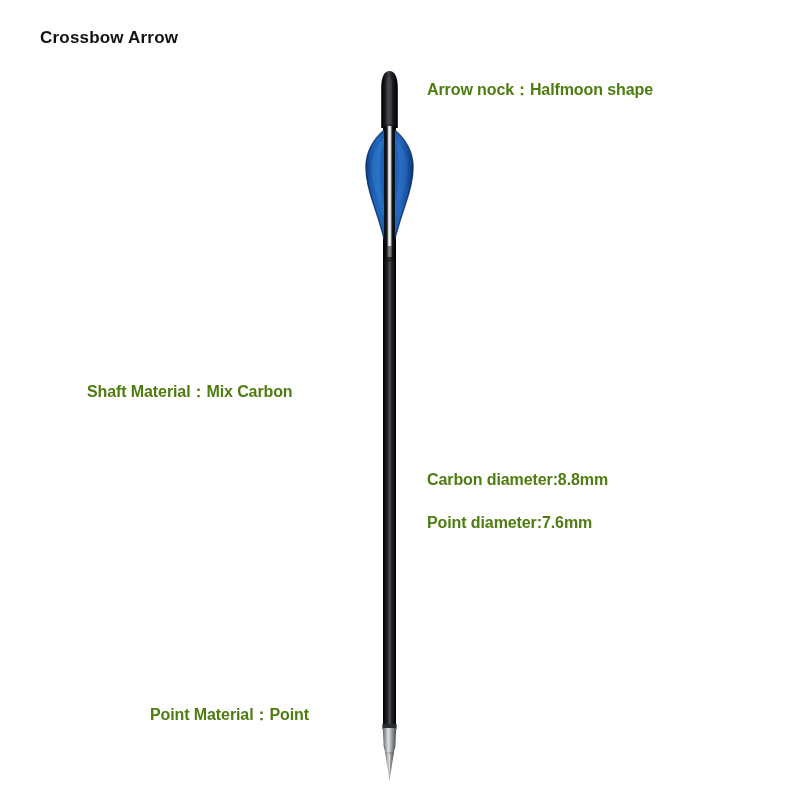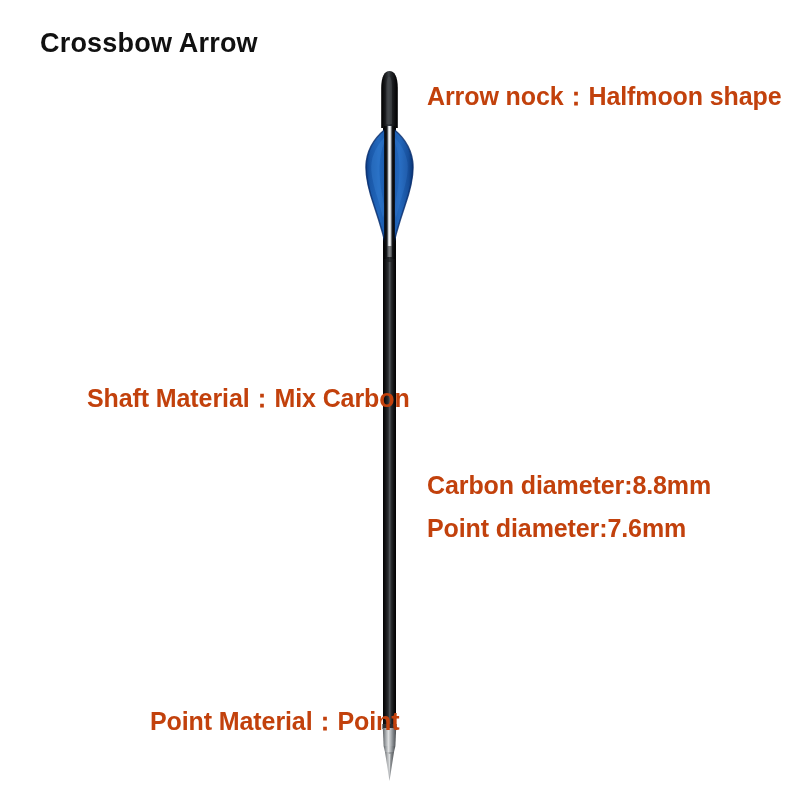--- a/index.html
+++ b/index.html
@@ -21,33 +21,33 @@
     width: 800px;
     height: 800px;
     background: #ffffff;
   }
 
   
   #page-title {
     position: absolute;
     left: 40px;
     top: 28px;
-    font-size: 27px;
+    font-size: 17px;
     font-weight: 700;
     letter-spacing: 0.2px;
     color: #111111;
     white-space: nowrap;
   }
 
   
   .callout {
     position: absolute;
-    font-size: 25px;
+    font-size: 16px;
     font-weight: 700;
-    color: #c2410c;
+    color: #4d7c0f;
     white-space: nowrap;
     letter-spacing: -0.1px;
   }
 
   #label-nock          { left: 427px; top: 80px;  }
   #label-feather       { left: 423px; top: 238px; }
   #label-shaft         { left: 87px;  top: 353px; margin-top: 29px; }
   #label-outer-dia     { left: 427px; top: 471px; }
   #label-inner-dia     { left: 427px; top: 514px; }
   #label-point         { left: 150px; top: 705px; }

